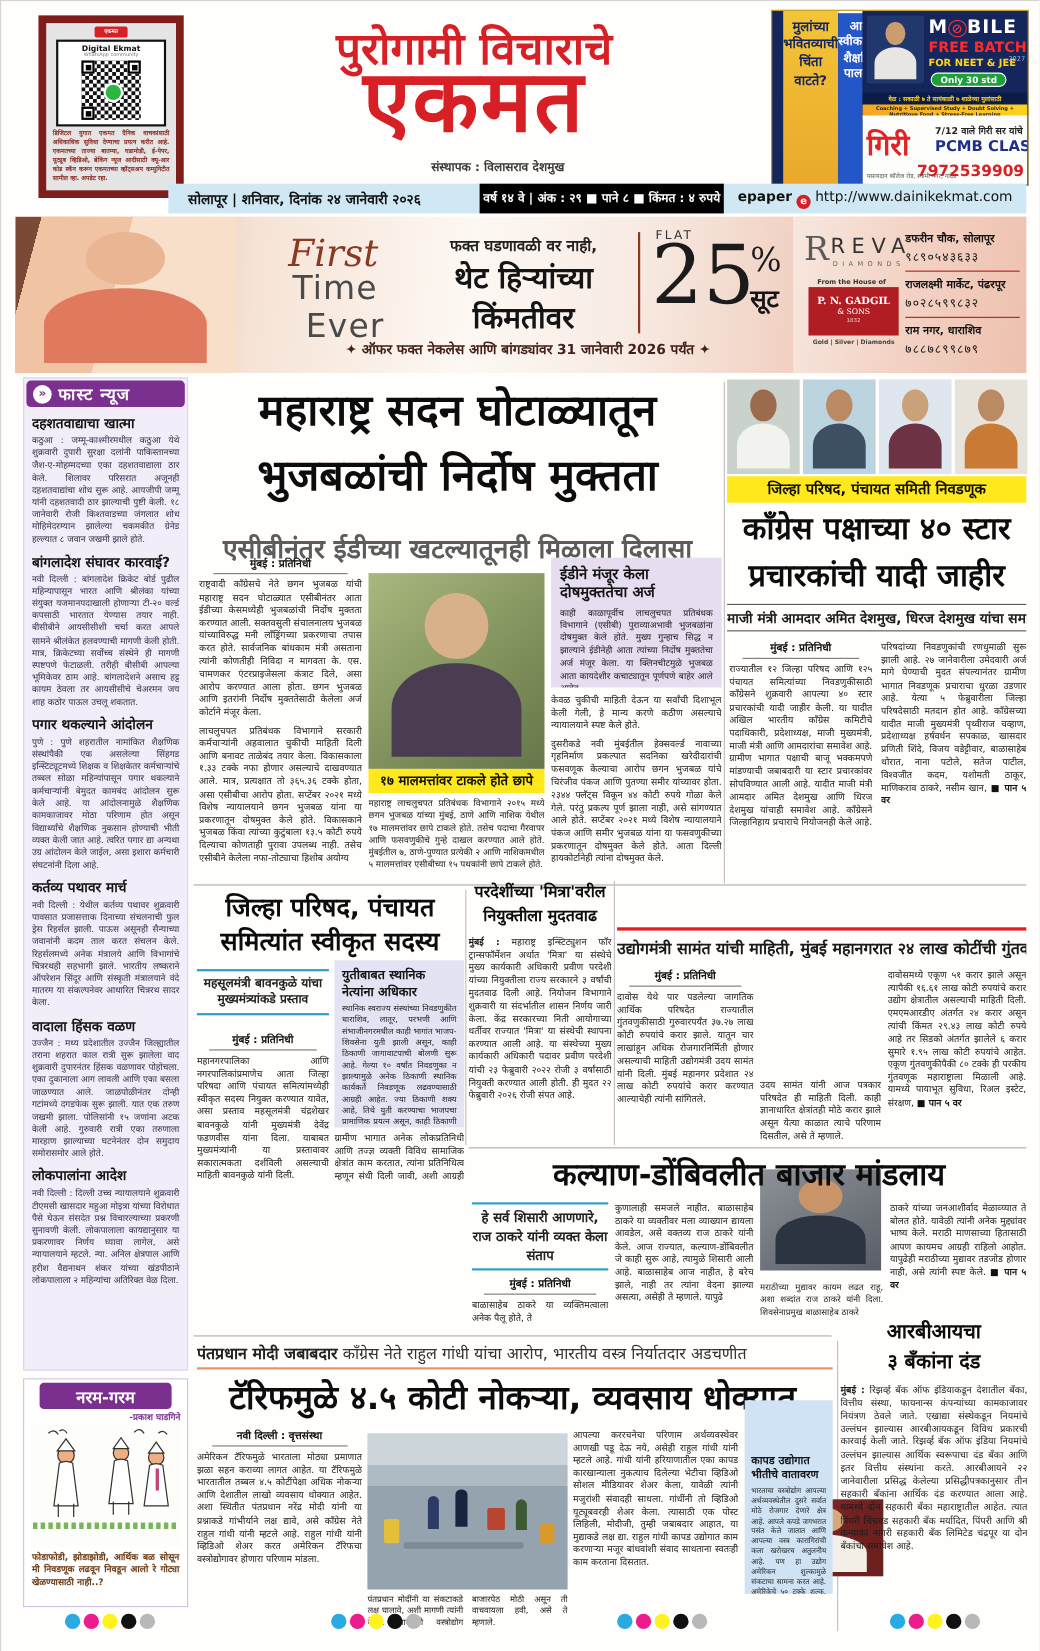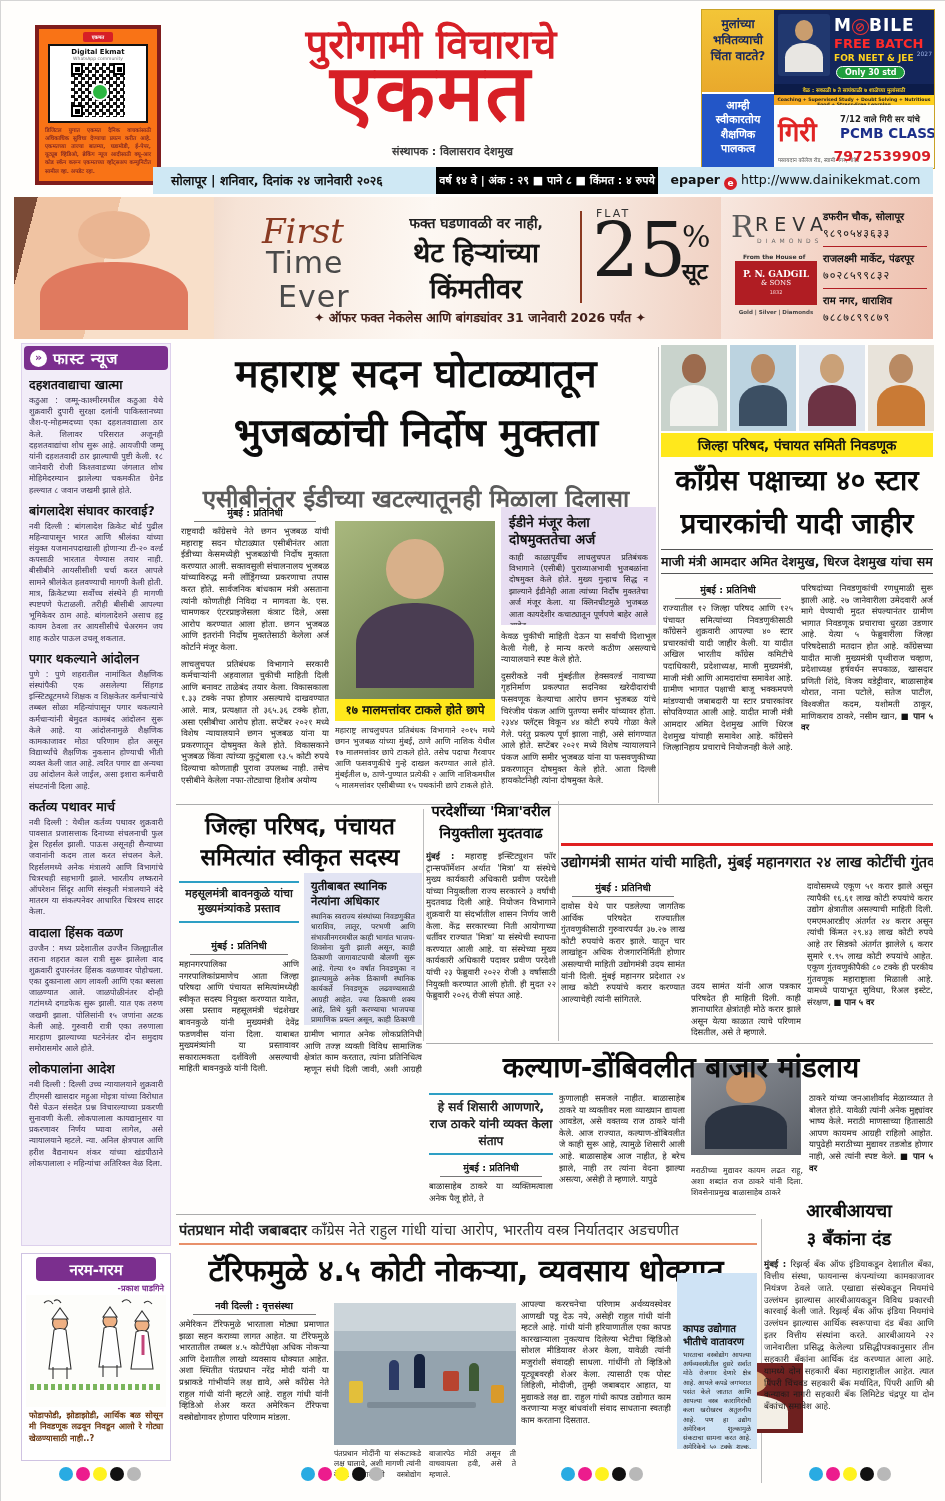--- a/index.html
+++ b/index.html
@@ -13,34 +13,34 @@
   .dots{position:absolute;display:flex;gap:3px;}
   .dot{width:14px;height:14px;border-radius:50%;}
   .person{position:relative;overflow:hidden;}
   .person::before{content:"";position:absolute;width:36%;height:34%;left:32%;top:10%;background:var(--skin,#d9a77c);border-radius:50%;}
   .person::after{content:"";position:absolute;width:74%;height:48%;left:13%;top:46%;background:var(--shirt,#555);border-radius:48% 48% 0 0;}
   
   .tagline{left:160px;top:14px;width:540px;text-align:center;font-size:40px;font-weight:800;color:#d71f26;white-space:nowrap;}
   .mtitle{left:160px;top:52px;width:540px;text-align:center;font-size:78px;line-height:1.05;font-weight:800;color:#d71f26;white-space:nowrap;letter-spacing:2px;}
   .founder{left:300px;top:142px;width:212px;text-align:right;font-size:11px;color:#3a3a3a;font-weight:bold;white-space:nowrap;}
   
-  .qrbox{left:34px;top:24px;width:118px;height:152px;background:#f97316;border:4px solid #7f1d1d;font-size:0;}
+  .qrbox{left:34px;top:13px;width:118px;height:152px;background:#e5e5e5;border:7px solid #7f1d1d;font-size:0;}
   .qrhead{margin:3px auto 0;width:30px;height:10px;background:#d71f26;color:#fff;font-size:5px;line-height:10px;text-align:center;border-radius:2px;font-weight:bold;}
   .qrwhite{margin:2px auto 0;width:96px;background:#fff;border:2px solid #111;padding:2px 0 4px;}
   .qrtitle{font-size:7px;font-weight:bold;color:#111;text-align:center;}
   .qrsub{font-size:4.5px;color:#777;text-align:center;margin-bottom:2px;}
   .qr{position:relative;margin:0 auto;width:54px;height:54px;background:repeating-conic-gradient(#111 0% 25%,#fff 0% 50%) 0 0/7px 7px;}
   .qr .f{position:absolute;width:12px;height:12px;border:2.5px solid #000;background:#fff;box-sizing:border-box;}
   .qr .f::after{content:"";position:absolute;inset:1.5px;background:#000;}
   .f1{left:0;top:0}.f2{right:0;top:0}.f3{left:0;bottom:0}
   .wa{position:absolute;left:20px;top:20px;width:14px;height:14px;border-radius:50%;background:#2bb741;border:2px solid #fff;}
   .qrdesc{font-size:5.6px;line-height:1.45;color:#8a2c22;text-align:justify;padding:3px 6px;font-weight:bold;}
   
   .coach{left:700px;top:8px;width:232px;height:158px;border:1px solid #c9a227;display:flex;font-size:0;background:#14265c;}
-  .cl{width:72px;display:flex;flex-direction:column;}
+  .cl{width:72px;display:flex;flex-direction:row;margin-left:10px;}
   .cl-y{background:linear-gradient(180deg,#f3c537,#e9a92c);flex:1.1;color:#15255c;font-weight:800;text-align:center;padding-top:6px;}
   .cl-y div{font-size:12px;line-height:1.35;}
   .cl-b{background:#2356c7;flex:1;color:#fff;font-weight:800;text-align:center;padding-top:5px;border-top:2px solid #fff;}
   .cl-b div{font-size:11px;line-height:1.3;}
   .cr{flex:1;position:relative;background:#14265c;overflow:hidden;}
   .cr .face{position:absolute;left:4px;top:4px;width:52px;height:62px;--skin:#c99d6e;--shirt:#e8e6e2;background:#21386f;border-radius:3px;}
   .cmob{position:absolute;left:60px;top:5px;width:100px;font-size:17px;font-weight:800;color:#fff;letter-spacing:1px;}
   .cmob .no{color:#e33;border:1.5px solid #e33;border-radius:50%;padding:0 2px;font-size:12px;}
   .cfree{position:absolute;left:60px;top:26px;font-size:13px;font-weight:800;color:#ff2a2a;white-space:nowrap;}
   .cfor{position:absolute;left:60px;top:43px;font-size:9px;font-weight:800;color:#fff;white-space:nowrap;}

